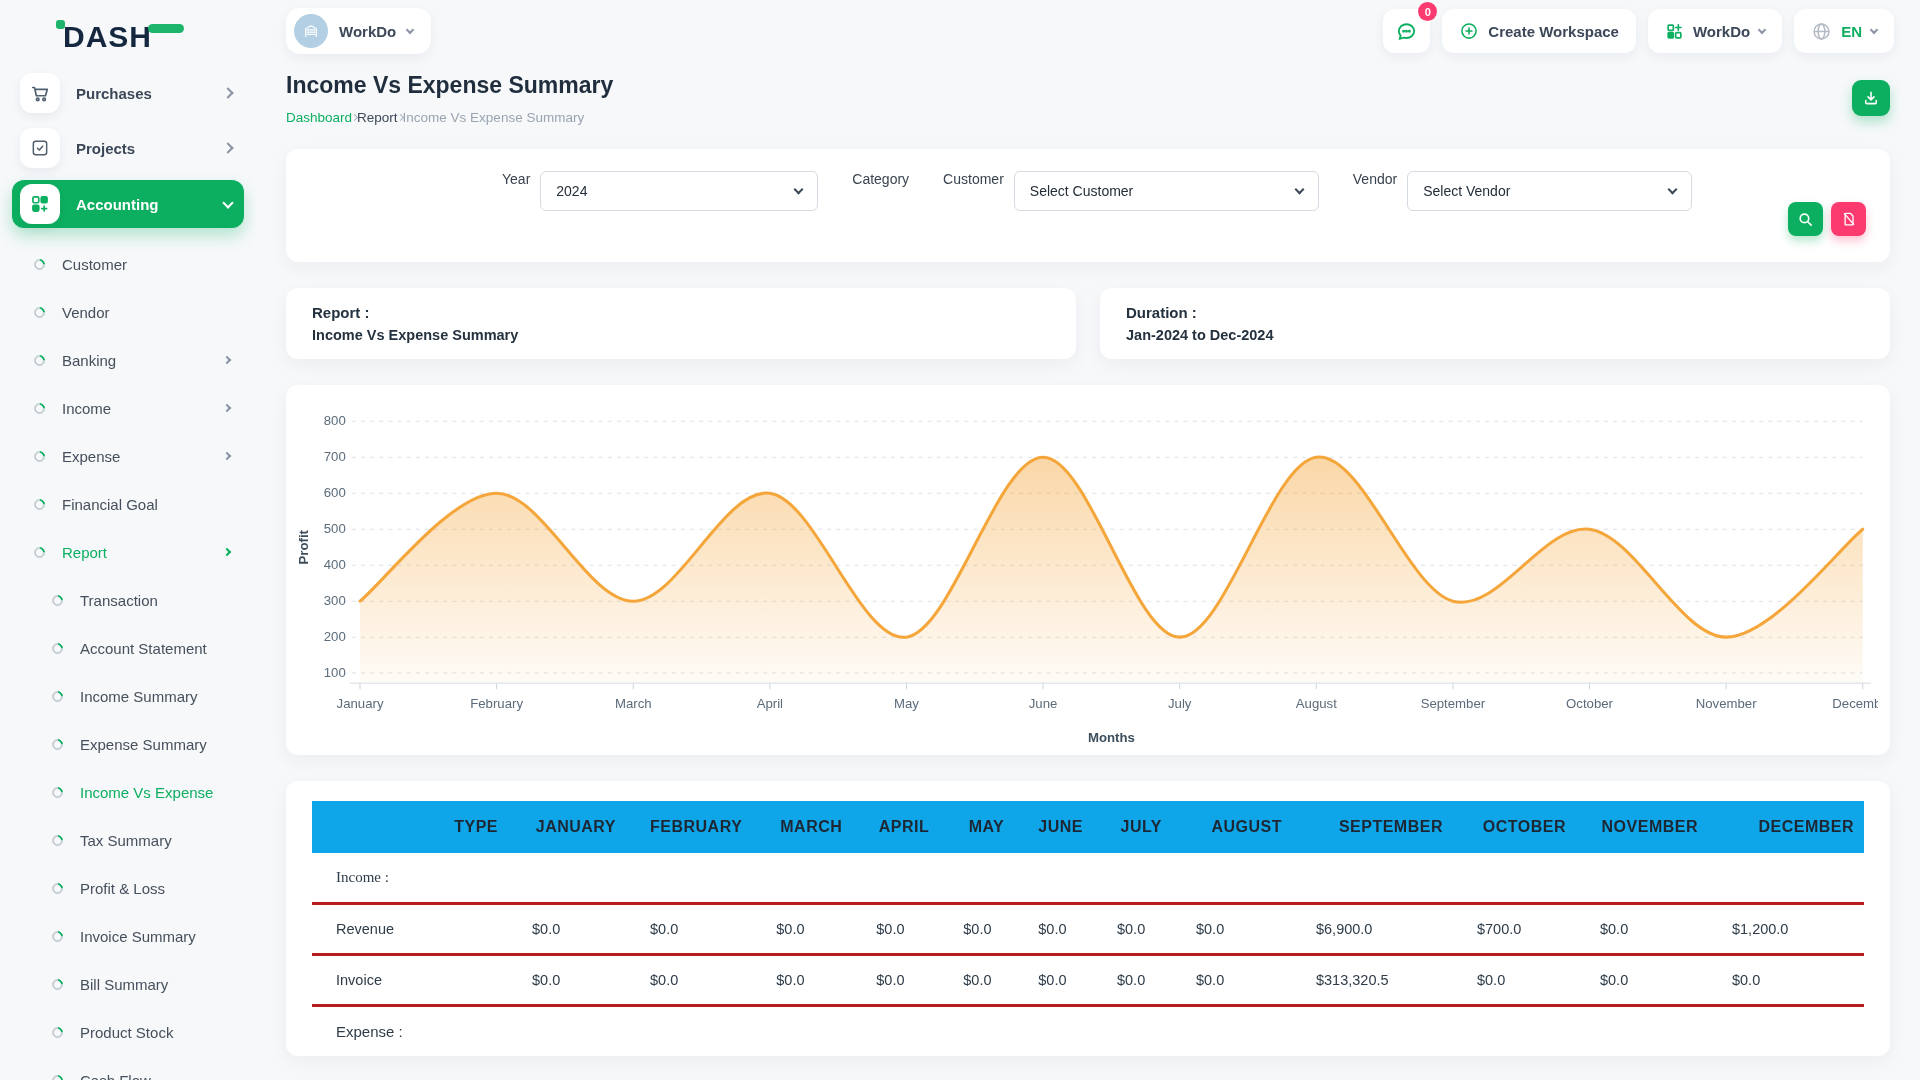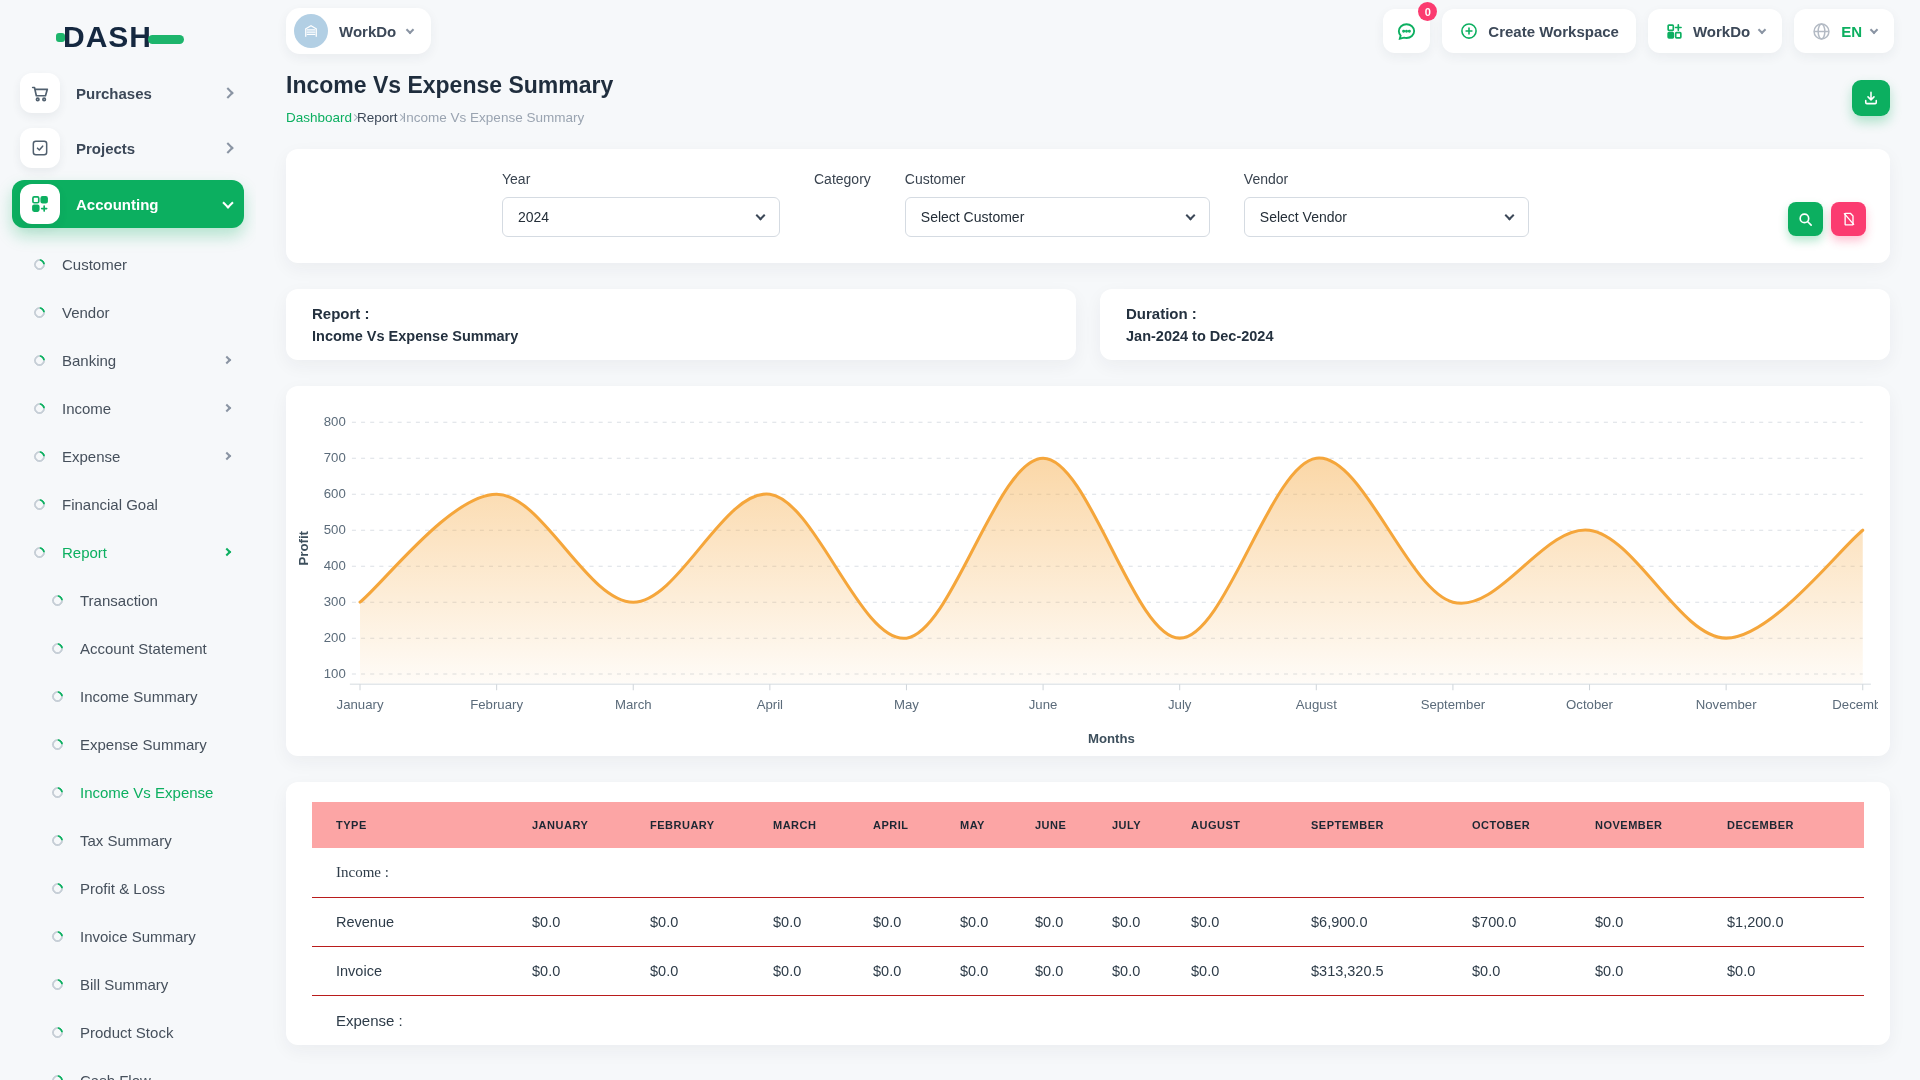--- a/index.html
+++ b/index.html
@@ -1,21 +1,21 @@
 <!DOCTYPE html>
 <html><head>
 <meta charset="utf-8">
 <style>
   * { margin:0; padding:0; box-sizing:border-box; }
   html,body { width:1920px; height:1080px; overflow:hidden; background:#f6f8fa;
     font-family:"Liberation Sans", sans-serif; color:#2e3c49; }
 
   
   .sidebar { position:fixed; left:0; top:0; bottom:0; width:256px; overflow:hidden; }
-  .logo-row { padding:20px 0 16px 56px; display:flex; align-items:center; }
+  .logo-row { padding:20px 0 16px 56px; display:flex; }
   .logo-text { font-size:30px; font-weight:800; letter-spacing:1px; color:#152840; }
   .logo-dot { width:9px; height:9px; background:#1db56c; border-radius:3px; margin-right:-2px; }
   .logo-dash { width:36px; height:9px; background:#1db56c; border-radius:5px; margin-left:-4px; margin-top:4px; }
 
   .side-item.top { display:flex; align-items:center; gap:16px; margin:0 12px 9px; height:46px; padding:0 12px 0 8px; cursor:pointer; }
   .icon-box { width:40px; height:40px; min-width:40px; background:#fff; border-radius:12px;
     box-shadow:0 4px 10px rgba(40,50,70,.07); display:flex; align-items:center; justify-content:center; }
   .side-item .side-label { flex:1; font-size:15px; font-weight:600; color:#3c4858; }
 
   .side-item.pill { background:#0caf60; border-radius:12px; margin:2px 12px 12px; height:48px;
@@ -67,21 +67,21 @@
   .bc-mid { color:#3c4858; cursor:pointer; }
   .bc-cur { color:#9aa4b1; }
   .download-btn { position:absolute; right:0; top:8px; width:38px; height:36px; border-radius:9px;
     background:#0caf60; border:none; display:flex; align-items:center; justify-content:center; cursor:pointer;
     box-shadow:0 6px 12px rgba(12,175,96,.3); }
 
   .card { background:#fff; border-radius:12px; box-shadow:0 6px 18px rgba(32,40,60,.05); }
 
   .filter-card { margin-top:24px; padding:22px 24px 26px; display:flex; gap:34px; align-items:flex-start; }
   .f-spacer { width:158px; min-width:158px; }
-  .f-group { display:flex; flex-direction:column; gap:10px; }
+  .f-group { display:flex; flex-direction:row; gap:10px; }
   .f-label { font-size:14px; color:#39434f; }
   .f-select { height:40px; border:1px solid #d5dbe2; border-radius:6px; background:#fff;
     display:flex; align-items:center; justify-content:space-between; padding:0 15px; font-size:14px;
     color:#242e38; cursor:pointer; }
   .w300 { width:278px; } .w305 { width:305px; } .w285 { width:285px; }
   .f-actions { margin-left:auto; display:flex; gap:8px; padding-top:31px; }
   .btn-sq { width:35px; height:34px; border-radius:8px; border:none; display:flex; align-items:center;
     justify-content:center; cursor:pointer; }
   .btn-search { background:#0caf60; box-shadow:0 5px 10px rgba(12,175,96,.3); }
   .btn-reset { background:#fb3b70; box-shadow:0 5px 10px rgba(251,59,112,.3); }
@@ -92,23 +92,23 @@
   .info-value { font-size:14.5px; font-weight:700; color:#24313f; }
 
   .chart-card { margin-top:26px; padding:16px 12px 4px 8px; }
   #chart-svg { display:block; width:100%; height:auto; }
   #chart-svg text { font-family:"Liberation Sans", sans-serif; }
   .ytick, .xtick { font-size:13px; fill:#5b6b7a; }
   .axis-label { font-size:13px; font-weight:700; fill:#3d4f5c; }
 
   .table-card { margin-top:26px; padding:20px 26px 0; overflow:hidden; }
   table { width:100%; border-collapse:collapse; }
-  thead th { background:#fca5a5; text-align:left; font-size:11px; font-weight:700; letter-spacing:.5px;
+  thead th { background:#0ea5e9; text-align:right; font-size:16px; font-weight:700; letter-spacing:.5px;
     color:#1d2733; padding:17px 10px 17px 24px; white-space:nowrap; }
-  tbody td { padding:16px 10px 16px 24px; font-size:14.5px; color:#2e3c49; border-top:1px solid #b91c1c; }
+  tbody td { padding:16px 10px 16px 24px; font-size:14.5px; color:#2e3c49; border-top:3px solid #b91c1c; }
   tbody tr:first-child td { border-top:none;font-family:Liberation Serif, serif; }
   td.section-cell { font-size:15px; color:#2e3c49; }
 </style>
 </head>
 <body>
 
 <nav class="sidebar">
   <div class="logo-row">
     <span class="logo-dot"></span>
     <span class="logo-text">DASH</span>

